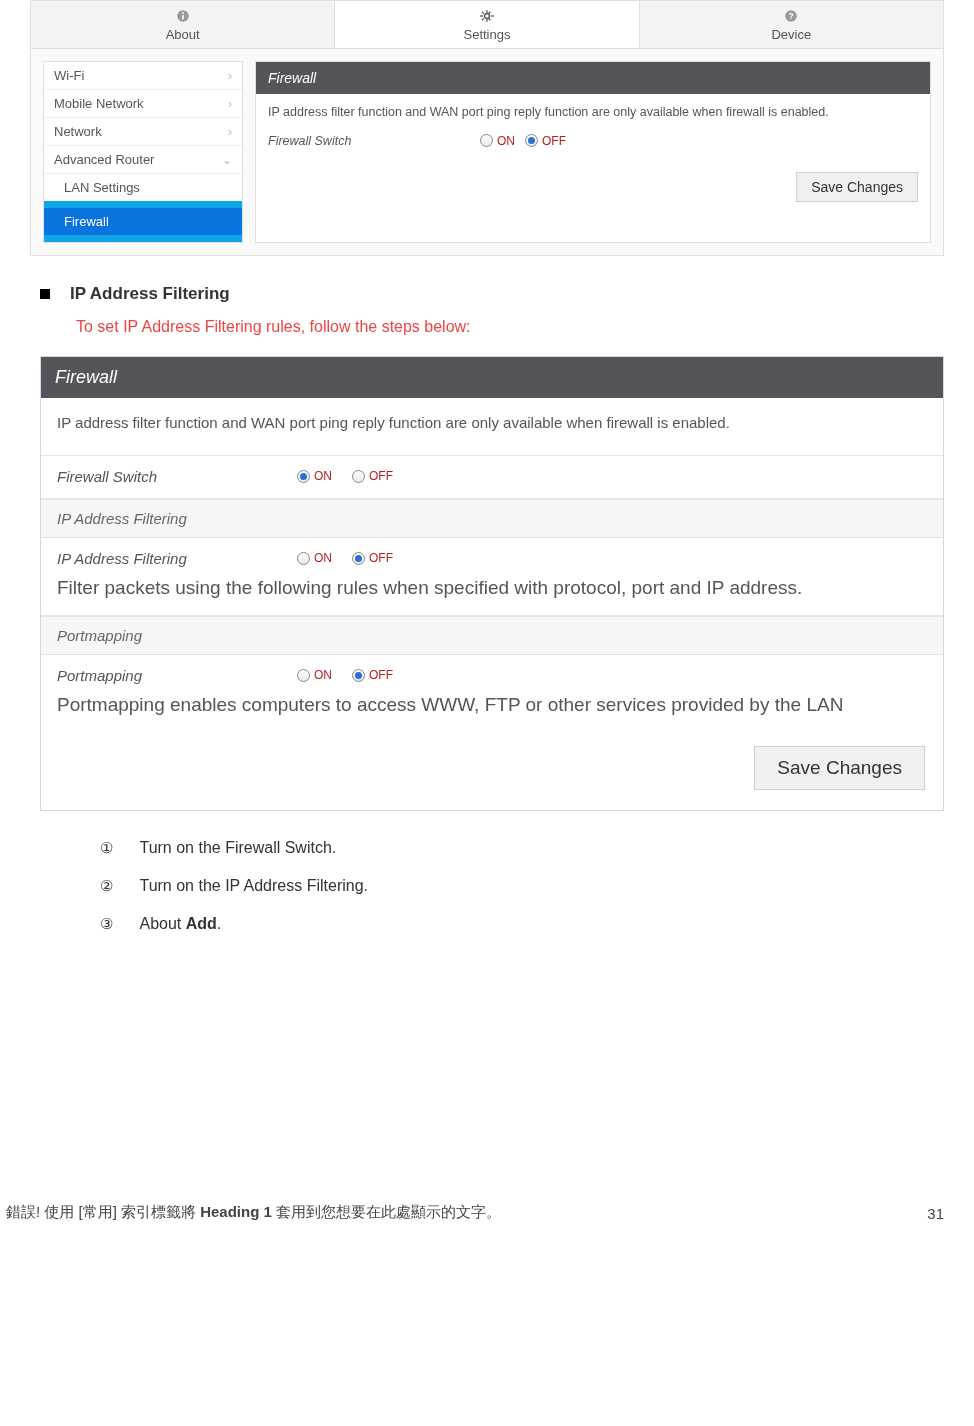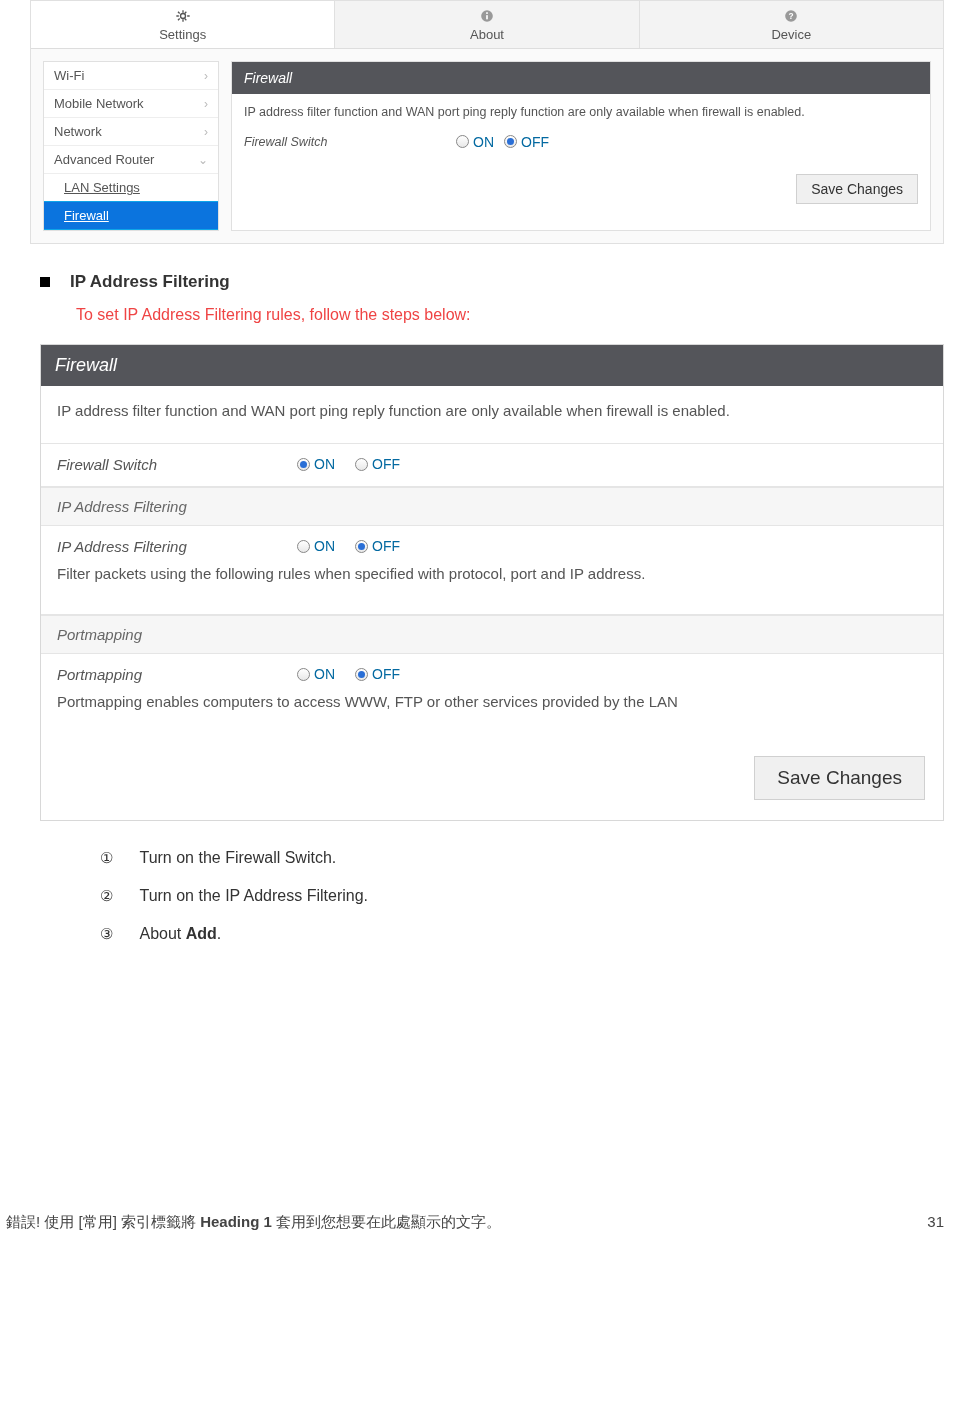--- a/index.html
+++ b/index.html
@@ -36,41 +36,40 @@
     margin-bottom: 2px;
     color: #777;
   }
   .router-body {
     display: flex;
     padding: 12px;
     gap: 12px;
     background: #fafafa;
   }
   .sidebar {
-    width: 176px;
+    width: 200px;
     background: #fff;
     border: 1px solid #e0e0e0;
     font-size: 13px;
   }
   .sidebar-item {
     display: flex;
     justify-content: space-between;
     align-items: center;
     padding: 6px 10px;
     border-bottom: 1px solid #eee;
     color: #555;
     cursor: pointer;
   }
   .sidebar-item .chev { color: #bbb; font-size: 12px; }
   .sidebar-sub {
     padding: 6px 10px 6px 20px;
-    border-bottom: 1px solid #0ea5e9;
+    border-bottom: 7px solid #0ea5e9;
     color: #555;
     cursor: pointer;
-    text-decoration: underline;
   }
   .sidebar-sub.active {
     background: #0b74de;
     color: #fff;
   }
   .main-panel {
     flex: 1;
     background: #fff;
     border: 1px solid #e0e0e0;
   }
@@ -101,22 +100,22 @@
   }
   .radio-group {
     display: flex;
     align-items: center;
     gap: 10px;
   }
   .radio-opt {
     display: inline-flex;
     align-items: center;
     gap: 4px;
-    font-size: 14px;
-    color: #0369a1;
+    font-size: 12px;
+    color: #b91c1c;
   }
   .save-row { text-align: right; padding: 8px 12px; }
   .save-btn {
     display: inline-block;
     background: #f0f0f0;
     border: 1px solid #d0d0d0;
     padding: 6px 14px;
     font-size: 14px;
     color: #333;
     cursor: pointer;
@@ -173,22 +172,22 @@
     align-items: center;
     padding: 12px 16px 4px;
     font-size: 15px;
     color: #555;
   }
   .fw-label {
     width: 240px;
     font-style: italic;
   }
   .fw-note {
-    padding: 6px 16px 32px;
-    font-size: 15px;
+    padding: 6px 16px 16px;
+    font-size: 19px;
     color: #555;
     border-bottom: 1px solid #e5e5e5;
   }
   .fw-save-row {
     text-align: right;
     padding: 14px 18px 20px;
   }
   .fw-save-btn {
     display: inline-block;
     background: #f0f0f0;
@@ -203,21 +202,21 @@
   .steps { margin: 28px 30px 0 100px; font-size: 16px; color: #333; }
   .step { display: flex; gap: 26px; margin-bottom: 20px; align-items: baseline; }
   .step-num { font-size: 15px; }
 
   
   .page-footer {
     position: relative;
     margin-top: 270px;
     display: flex;
     justify-content: space-between;
-    align-items: flex-start;
+    align-items: flex-end;
     font-size: 15px;
     color: #444;
     padding: 0 30px 10px 6px;
   }
   .page-footer .heading1 { font-weight: bold; }
 
   .radio-dot {
     width: 13px; height: 13px;
     border: 1px solid #888;
     border-radius: 50%;
@@ -234,38 +233,38 @@
     display: block;
   }
 
   svg.icon { width: 20px; height: 18px; }
 </style>
 </head>
 <body>
 
 <div class="router-ui-top">
   <div class="tabs">
-    <div class="tab active">
-      <span class="tab-icon">
-        <svg class="icon" viewBox="0 0 24 20">
-            <circle cx="12" cy="10" r="3" fill="none" stroke="#555" stroke-width="1.6"></circle>
-            <path d="M12 3v3M12 14v3M4 10h3M17 10h3M6 5l2 2M16 5l-2 2M6 15l2-2M16 15l-2-2" stroke="#555" stroke-width="1.6"></path>
-          </svg>
-      </span>
-      <span>Settings</span>
-    </div>
     <div class="tab">
       <span class="tab-icon">
         <svg class="icon" viewBox="0 0 24 20">
             <circle cx="12" cy="10" r="7" fill="#999"></circle>
             <rect x="11" y="9" width="2" height="5" fill="#fff"></rect>
             <rect x="11" y="5.5" width="2" height="2" fill="#fff"></rect>
           </svg>
       </span>
       <span>About</span>
+    </div>
+    <div class="tab active">
+      <span class="tab-icon">
+        <svg class="icon" viewBox="0 0 24 20">
+            <circle cx="12" cy="10" r="3" fill="none" stroke="#555" stroke-width="1.6"></circle>
+            <path d="M12 3v3M12 14v3M4 10h3M17 10h3M6 5l2 2M16 5l-2 2M6 15l2-2M16 15l-2-2" stroke="#555" stroke-width="1.6"></path>
+          </svg>
+      </span>
+      <span>Settings</span>
     </div>
     <div class="tab">
       <span class="tab-icon">
         <svg class="icon" viewBox="0 0 24 20">
             <circle cx="12" cy="10" r="7" fill="#999"></circle>
             <text x="12" y="14" text-anchor="middle" fill="#fff" font-size="10" font-weight="bold">?</text>
           </svg>
       </span>
       <span>Device</span>
     </div>

